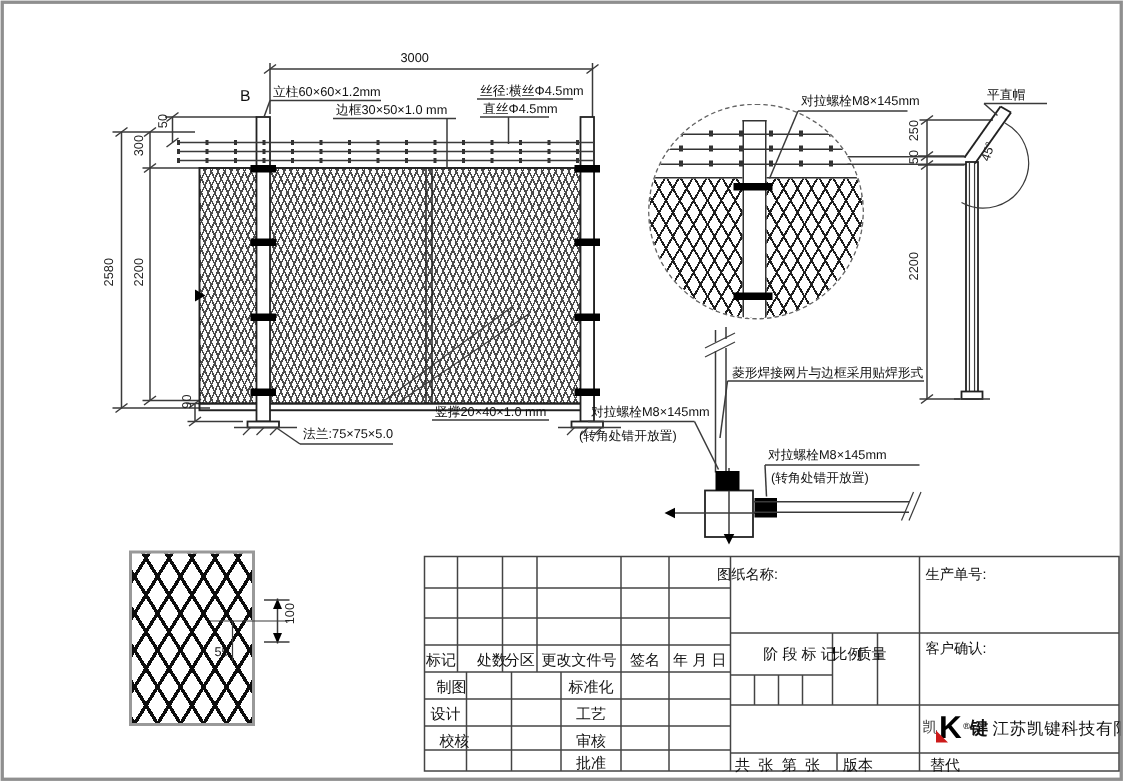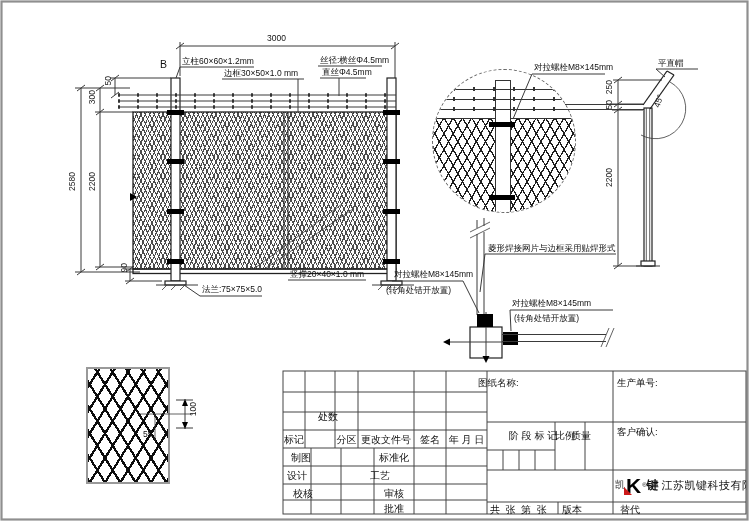--- a/index.html
+++ b/index.html
@@ -291,30 +291,30 @@
   <div class="lbl" style="left:658px;top:58px">平直帽</div>
   <div class="ang" style="left:652px;top:96px">45°</div>
   <div class="vtext" style="left:604px;top:80px">250</div>
   <div class="vtext" style="left:604px;top:100px">50</div>
   <div class="vtext" style="left:604px;top:168px">2200</div>
 
   <div class="vtext" style="left:188px;top:402px">100</div>
   <div class="lbl" style="left:143px;top:429px">55</div>
 
   <div class="tb tbc" style="left:283px;top:433px;width:22px">标记</div>
-  <div class="tb tbc" style="left:305px;top:410px;width:46px">处数</div>
+  <div class="tb tbc" style="left:305px;top:433px;width:46px">处数</div>
   <div class="tb tbc" style="left:335px;top:433px;width:23px">分区</div>
   <div class="tb tbc" style="left:358px;top:433px;width:56px">更改文件号</div>
   <div class="tb tbc" style="left:414px;top:433px;width:32px">签名</div>
   <div class="tb tbc" style="left:446px;top:433px;width:41px">年 月 日</div>
   <div class="tb tbc" style="left:283px;top:451px;width:36px">制图</div>
   <div class="tb tbc" style="left:283px;top:469px;width:28px">设计</div>
   <div class="tb tbc" style="left:283px;top:487px;width:40px">校核</div>
   <div class="tb tbc" style="left:374px;top:451px;width:40px">标准化</div>
-  <div class="tb tbc" style="left:360px;top:469px;width:40px">工艺</div>
+  <div class="tb tbc" style="left:374px;top:469px;width:40px">工艺</div>
   <div class="tb tbc" style="left:374px;top:487px;width:40px">审核</div>
   <div class="tb tbc" style="left:374px;top:502px;width:40px">批准</div>
   <div class="tb" style="left:478px;top:377px;font-size:9.5px">图纸名称:</div>
   <div class="tb" style="left:617px;top:377px;font-size:9.5px">生产单号:</div>
   <div class="tb tbc" style="left:489px;top:429px;width:88px">阶 段 标 记</div>
   <div class="tb tbc" style="left:555px;top:429px;width:52px">质量</div>
   <div class="tb tbc" style="left:551px;top:429px;width:28px">比例</div>
   <div class="tb" style="left:617px;top:426px;font-size:9.5px">客户确认:</div>
   <div class="tb" style="left:490px;top:503px">共  张  第  张</div>
   <div class="tb" style="left:562px;top:503px">版本</div>

